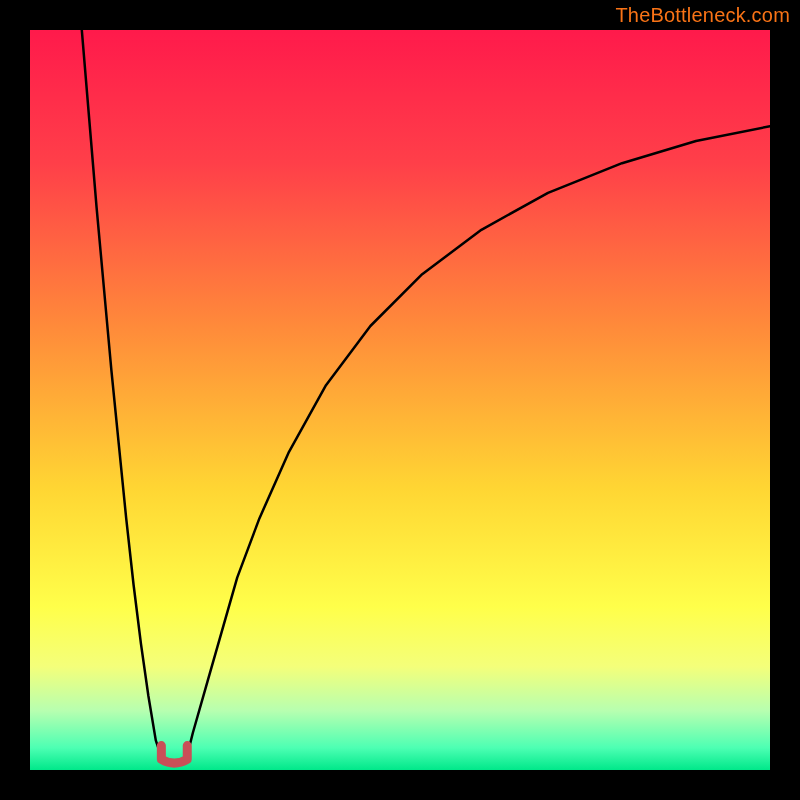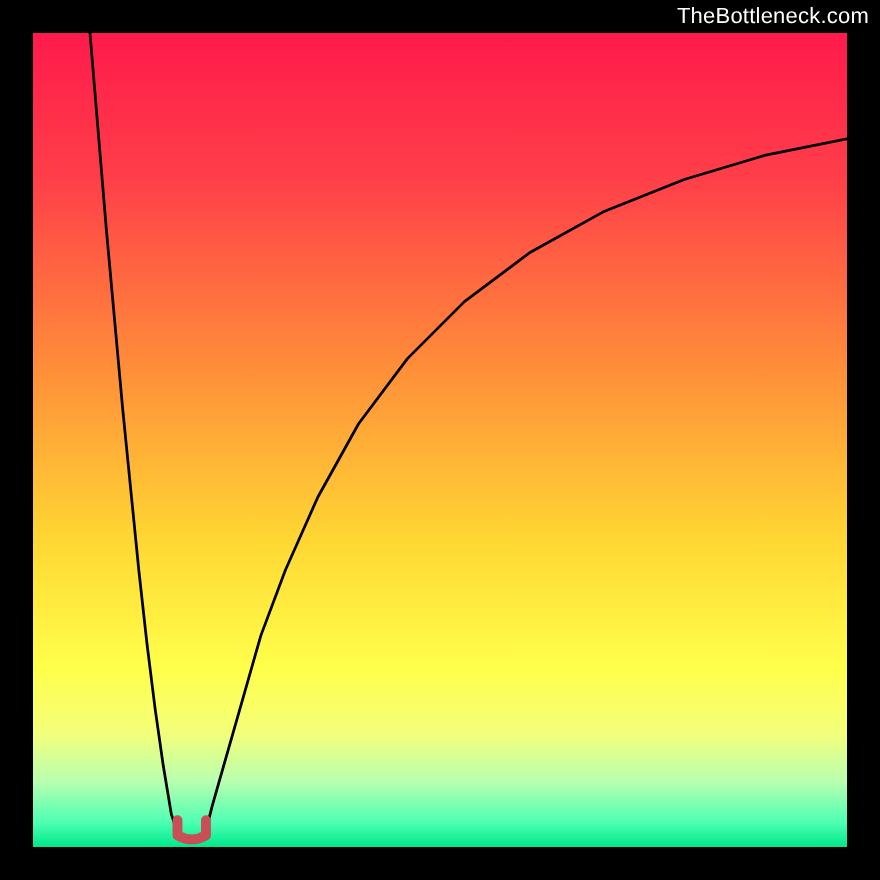--- a/index.html
+++ b/index.html
@@ -38,21 +38,21 @@
     position: absolute;
     left: 0;
     top: 0;
     width: 100%;
     height: 100%;
   }
   .watermark {
     position: absolute;
     top: 4px;
     right: 10px;
-    color: #ffffff;
+    color: #f97316;
     font-size: 20px;
     font-weight: 500;
     letter-spacing: 0.2px;
     user-select: none;
   }
 </style>
 </head>
 <body>
 
 <div class="frame">

